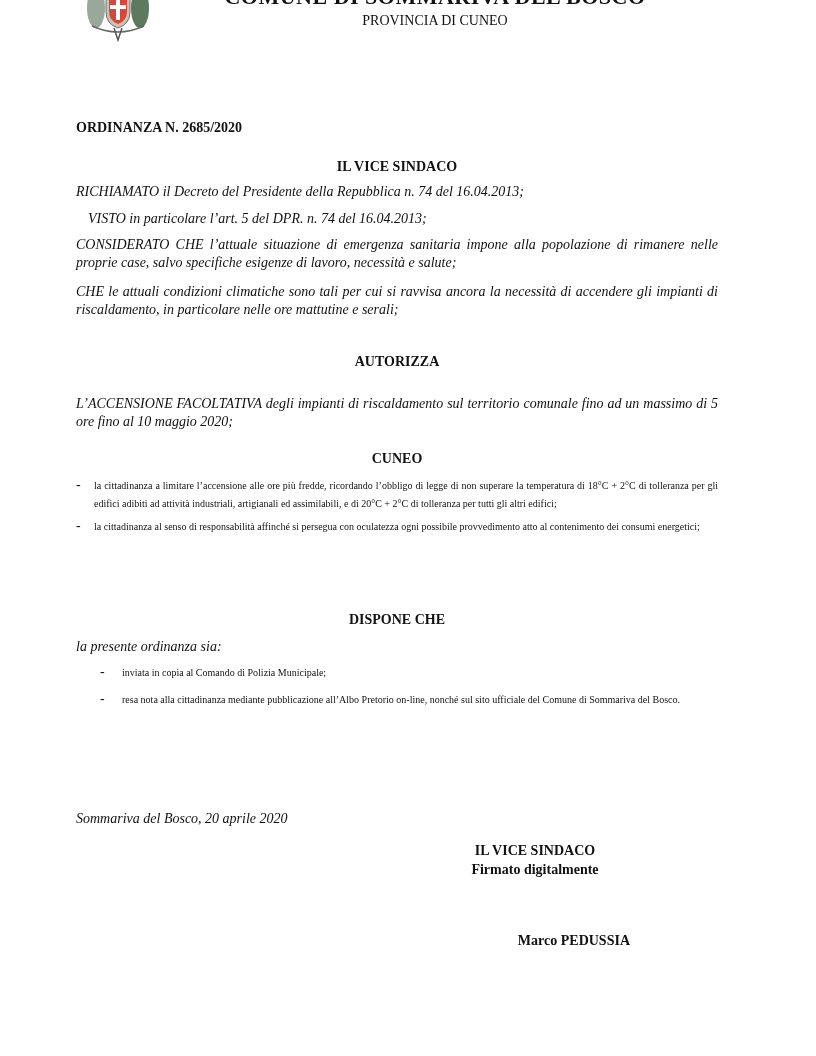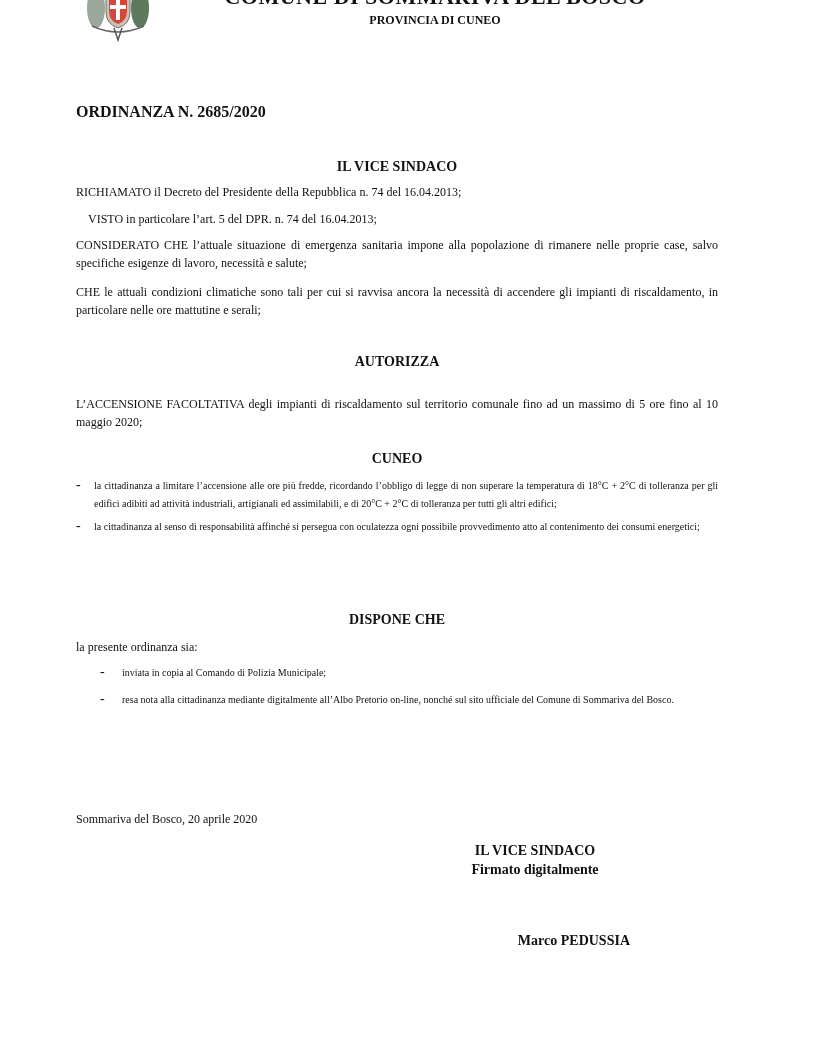--- a/index.html
+++ b/index.html
@@ -3,24 +3,24 @@
   <meta charset="utf-8">
   <style>
     html, body { margin: 0; padding: 0; background: #ffffff; }
     body { width: 816px; height: 1056px; position: relative; overflow: hidden;
            font-family: "Liberation Serif", "DejaVu Serif", serif; color: #111; }
     .abs { position: absolute; }
     .crest { left: 82px; top: -6px; width: 72px; height: 48px; }
     .hdr-title { left: 200px; width: 470px; top: -14px; text-align: center;
                  font-size: 22px; font-weight: bold; letter-spacing: 0.5px; line-height: 22px; }
     .hdr-sub { left: 200px; width: 470px; top: 13px; text-align: center;
-               font-size: 12px; font-weight: bold; }
-    .ord { left: 76px; top: 103px; font-size: 16px; font-weight: bold; }
+               font-size: 14px; font-weight: normal; }
+    .ord { left: 76px; top: 120px; font-size: 14px; font-weight: bold; }
     .h { left: 76px; width: 642px; text-align: center; font-size: 14px; font-weight: bold; }
-    .p { left: 76px; width: 642px; font-size: 12px; line-height: 18px; text-align: justify; }
+    .p { left: 76px; width: 642px; font-size: 14px; line-height: 18px; text-align: justify; font-style: italic; }
     .bullet { font-size: 10px; line-height: 18px; text-align: justify; }
     .dash { position: absolute; font-size: 14px; }
     .sig { left: 440px; width: 190px; text-align: center; font-size: 14px; font-weight: bold; line-height: 19px; }
   </style>
 </head>
 <body>
 
 <div class="abs crest">
   <svg width="72" height="48" viewBox="0 0 72 48">
     <ellipse cx="14" cy="14" rx="9" ry="20" fill="#9aa79b"></ellipse>
@@ -62,21 +62,21 @@
 
 <div class="abs h" style="top:612px;">DISPONE CHE</div>
 <div class="abs p" style="top:638px;">la presente ordinanza sia:</div>
 <div class="abs" style="left:100px; top:664px; width:618px;">
   <div style="position:relative; padding-left:22px;">
     <span class="dash" style="left:0; top:0;">-</span>
     <div class="bullet">inviata in copia al Comando di Polizia Municipale;</div>
   </div>
   <div style="position:relative; padding-left:22px; margin-top:9px;">
     <span class="dash" style="left:0; top:0;">-</span>
-    <div class="bullet">resa nota alla cittadinanza mediante digitalmente all’Albo Pretorio on-line, nonché sul sito ufficiale del Comune di Sommariva del Bosco.</div>
+    <div class="bullet">resa nota alla cittadinanza mediante pubblicazione all’Albo Pretorio on-line, nonché sul sito ufficiale del Comune di Sommariva del Bosco.</div>
   </div>
 </div>
 
 <div class="abs p" style="top:810px;">Sommariva del Bosco, 20 aprile 2020</div>
 
 <div class="abs sig" style="top:841px;">IL VICE SINDACO</div>
 <div class="abs sig" style="top:860px;">Firmato digitalmente</div>
 <div class="abs sig" style="top:931px;text-align:right;">Marco PEDUSSIA</div>
 
 </body></html>

